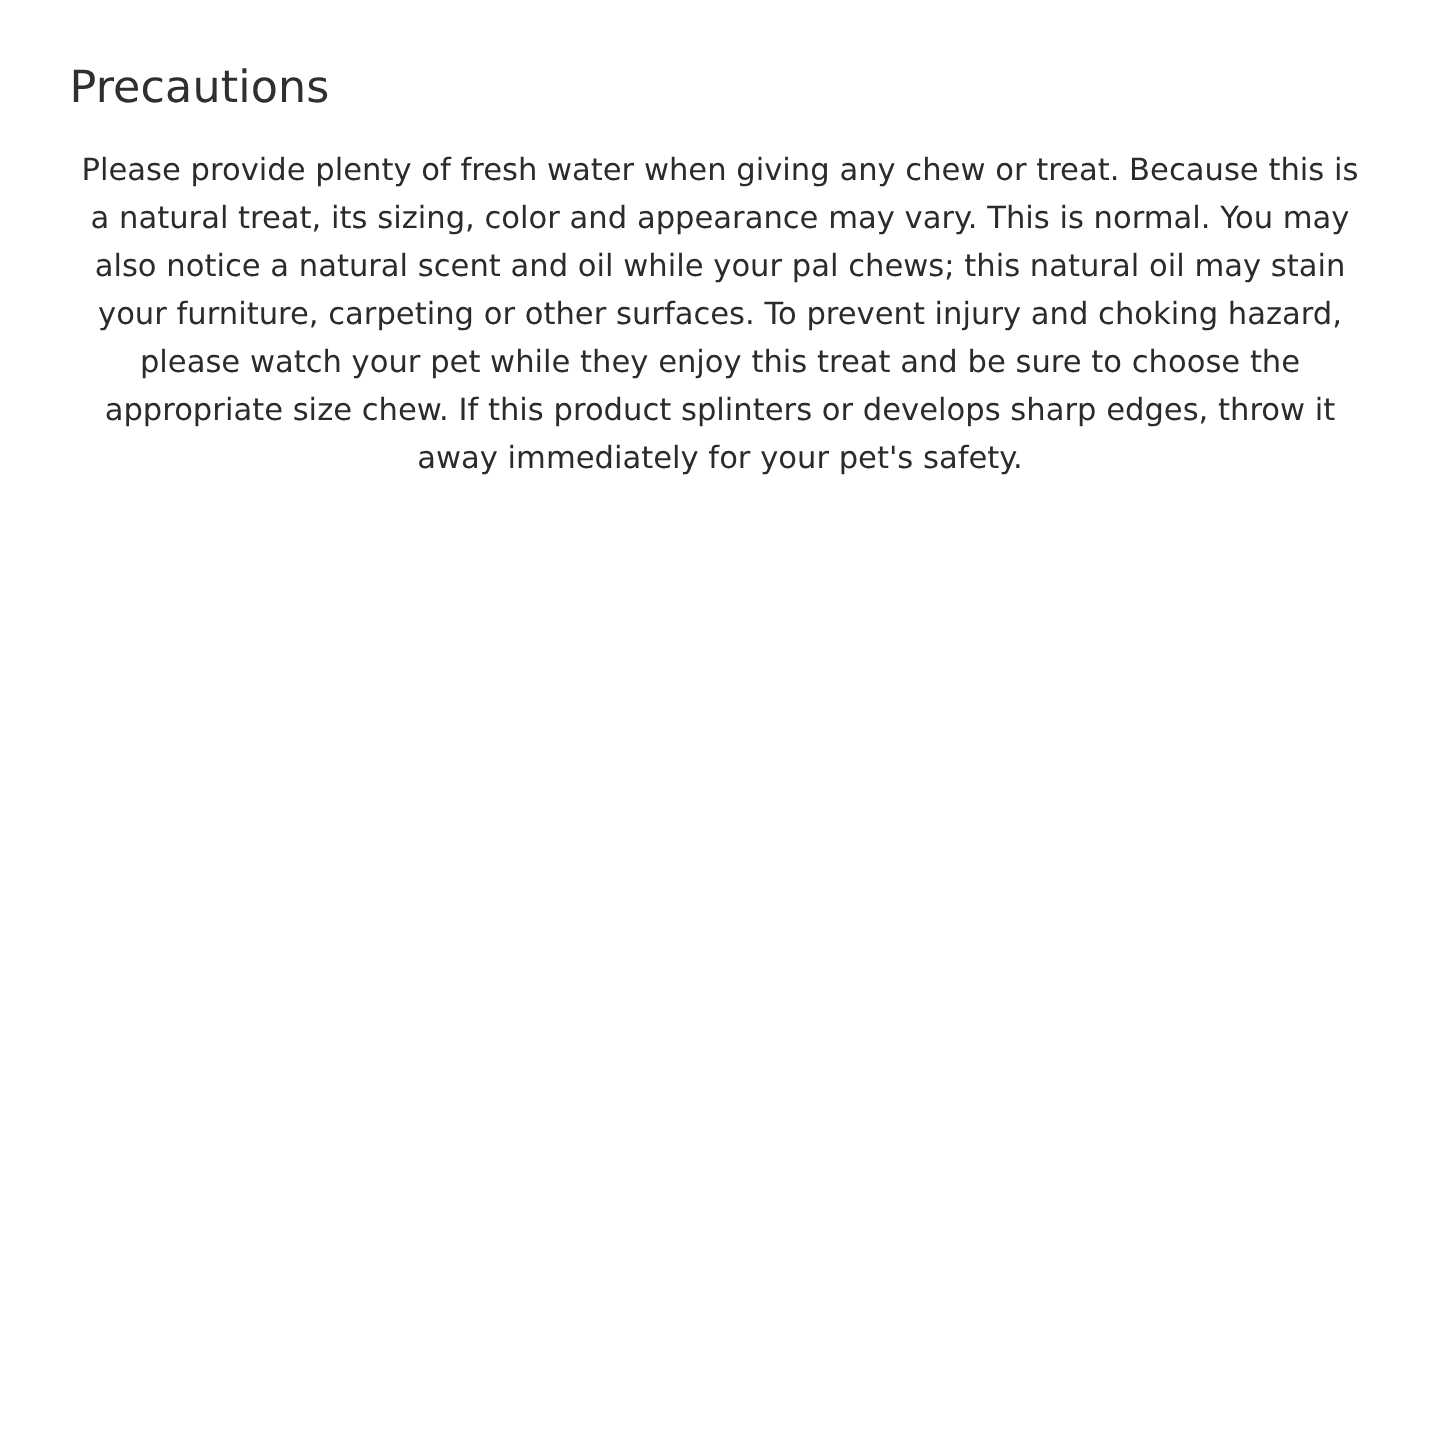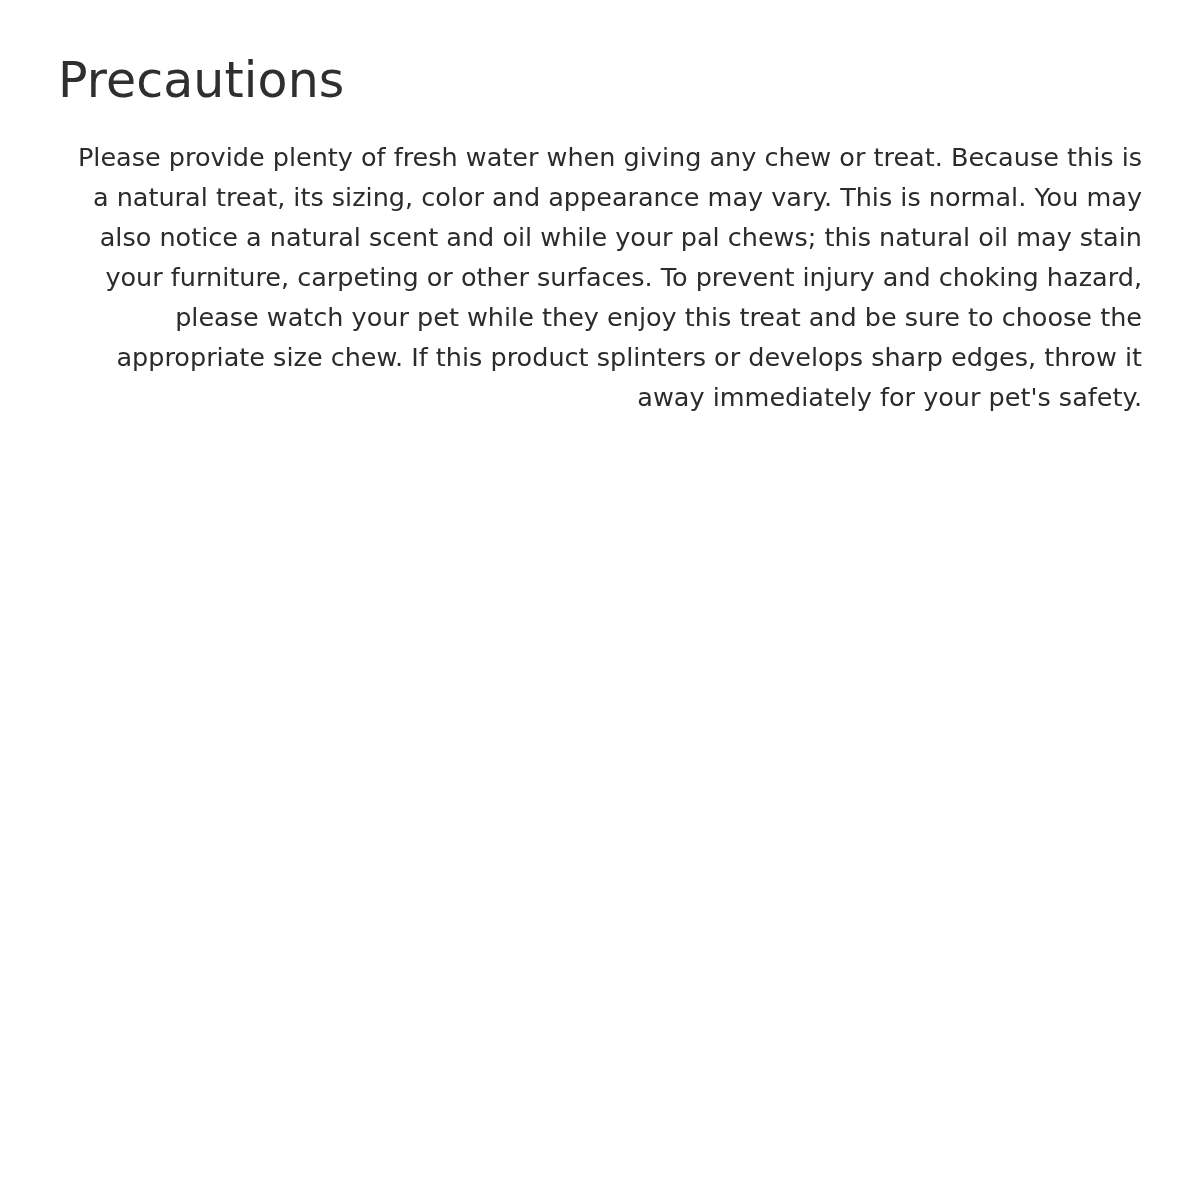--- a/index.html
+++ b/index.html
@@ -15,36 +15,36 @@
   }
   .page {
     box-sizing: border-box;
     width: 1200px;
     height: 1200px;
     padding: 50px 58px 0 58px;
     background: #ffffff;
   }
   .section-title {
     font-family: "DejaVu Sans", sans-serif;
-    font-size: 49px;
+    font-size: 37px;
     font-weight: 400;
     line-height: 1.25;
     color: #2f2f2f;
     letter-spacing: 0.1px;
     margin: 0 0 26px 0;
   }
   .section-body {
     font-family: "DejaVu Sans", sans-serif;
     font-size: 25.5px;
     font-weight: 400;
     line-height: 40px;
     color: #2b2b2b;
     margin: 0;
     max-width: 1090px;
-    text-align: right;
+    text-align: center;
   }
 </style>
 </head>
 <body>
 
 <div class="page">
   <h1 class="section-title">Precautions</h1>
   <p class="section-body">Please provide plenty of fresh water when giving any chew or treat. Because this is a natural treat, its sizing, color and appearance may vary. This is normal. You may also notice a natural scent and oil while your pal chews; this natural oil may stain your furniture, carpeting or other surfaces. To prevent injury and choking hazard, please watch your pet while they enjoy this treat and be sure to choose the appropriate size chew. If this product splinters or develops sharp edges, throw it away immediately for your pet's safety.</p>
 </div>
 

